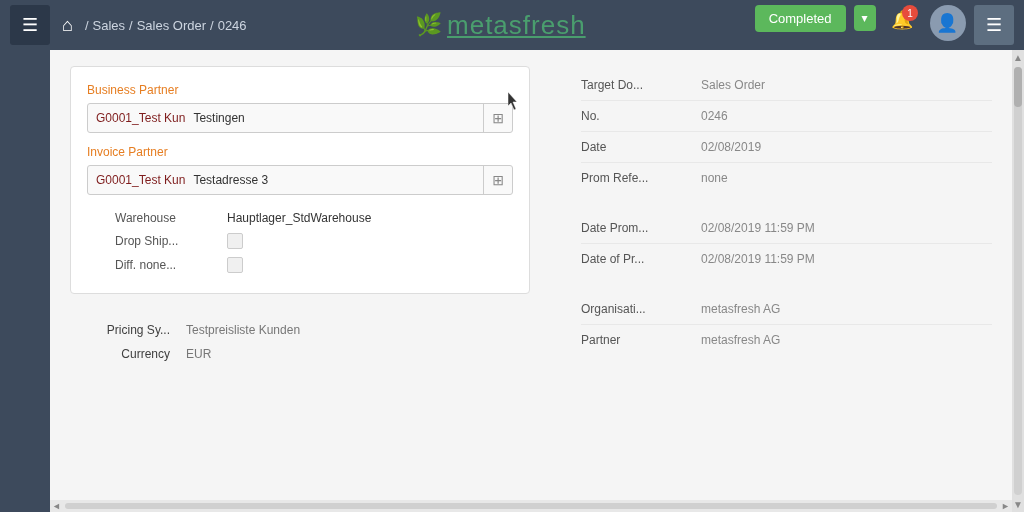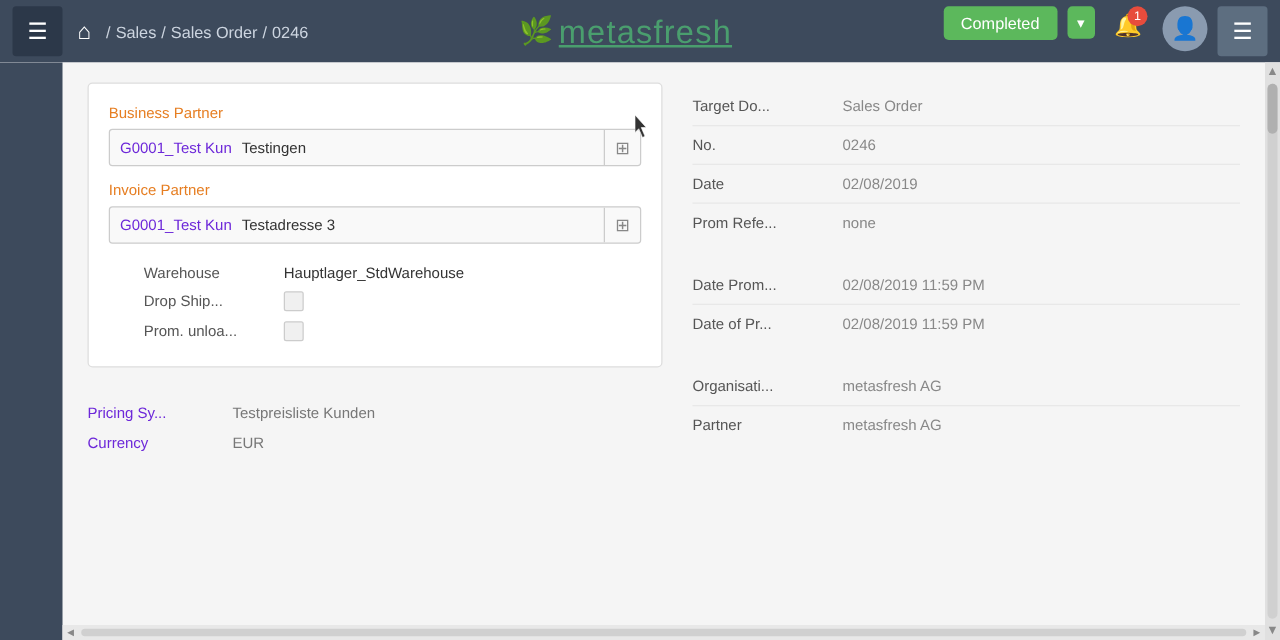--- a/index.html
+++ b/index.html
@@ -156,21 +156,21 @@
     }
     .input-field {
       flex: 1;
       display: flex;
       align-items: center;
       padding: 6px 8px;
       font-size: 12px;
       color: #333;
     }
     .input-part1 {
-      color: #6d28d9;
+      color: #7f1d1d;
       min-width: 85px;
     }
     .input-part2 {
       color: #333;
     }
     .input-icon {
       padding: 6px 8px;
       border-left: 1px solid #ccc;
       color: #888;
       font-size: 14px;
@@ -205,22 +205,23 @@
       padding: 8px 0;
     }
     .extra-field-row {
       display: flex;
       align-items: center;
       padding: 5px 0;
       gap: 16px;
     }
     .extra-field-label {
       font-size: 12px;
-      color: #6d28d9;
+      color: #404040;
       min-width: 100px;
+      text-align: right;
     }
     .extra-field-value {
       font-size: 12px;
       color: #777;
     }
 
     
     .info-section {
       flex: 1;
       padding-top: 4px;
@@ -228,20 +229,21 @@
 
     .info-group {
       margin-bottom: 20px;
     }
 
     .info-row {
       display: flex;
       align-items: flex-start;
       padding: 8px 0;
       border-bottom: 1px solid #e8e8e8;
+      margin-left: 27px;
     }
     .info-row:last-child {
       border-bottom: none;
     }
     .info-key {
       font-size: 12px;
       color: #555;
       min-width: 120px;
       font-weight: 500;
     }
@@ -361,21 +363,21 @@
           <span class="inline-label">Warehouse</span>
           <span class="inline-value">Hauptlager_StdWarehouse</span>
         </div>
 
         <div class="inline-field">
           <span class="inline-label">Drop Ship...</span>
           <div class="checkbox-display"></div>
         </div>
 
         <div class="inline-field">
-          <span class="inline-label">Prom. unloa...</span>
+          <span class="inline-label">Diff. none...</span>
           <div class="checkbox-display"></div>
         </div>
       </div>
 
       <div class="extra-fields">
         <div class="extra-field-row">
           <span class="extra-field-label">Pricing Sy...</span>
           <span class="extra-field-value">Testpreisliste Kunden</span>
         </div>
         <div class="extra-field-row">

